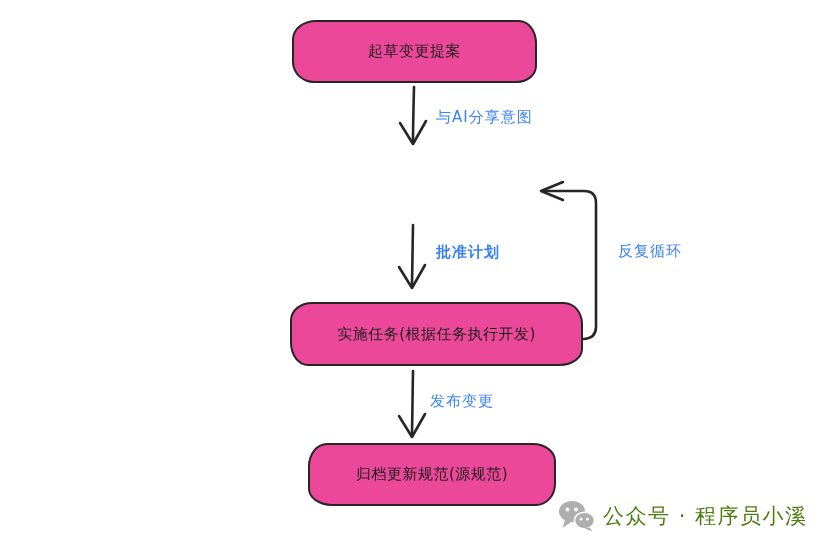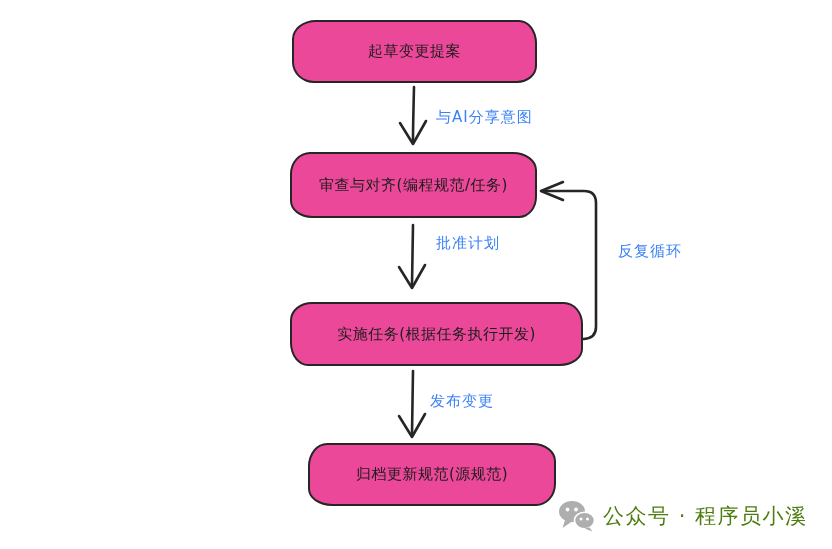--- a/index.html
+++ b/index.html
@@ -44,21 +44,21 @@
   .n4 { left: 308px; top: 443px; width: 248px; height: 63px;
         border-radius: 19px 23px 20px 24px / 23px 18px 22px 17px; }
   .edge-label {
     position: absolute;
     font-size: 15px;
     color: #3b82f6;
     letter-spacing: 1px;
     white-space: nowrap;
   }
   .lbl-share   { left: 436px; top: 108px; }
-  .lbl-approve { left: 436px; top: 234px; }
+  .lbl-approve { left: 436px; top: 243px; font-weight: bold; }
   .lbl-publish { left: 430px; top: 392px; }
   .lbl-loop    { left: 618px; top: 242px; }
   .watermark {
     position: absolute;
     left: 558px;
     top: 500px;
     display: flex;
     align-items: center;
     gap: 8px;
   }
@@ -85,23 +85,20 @@
     <path d="M399 416 L412 437 L425 414"></path>
 
     <path d="M536 339 L584 339 Q596 338 596 327 L596 203 Q596 191 584 191 L545 191"></path>
     <path d="M563 182 L541 191 L563 200"></path>
   </svg>
 
   <div class="node n1">
     <span>起草变更提案</span>
   </div>
 
-  <div class="node n2">
-    <span>审查与对齐(编程规范/任务)</span>
-  </div>
 
   <div class="node n3">
     <span>实施任务(根据任务执行开发)</span>
   </div>
 
   <div class="node n4">
     <span>归档更新规范(源规范)</span>
   </div>
 
   <div class="edge-label lbl-share">与AI分享意图</div>

